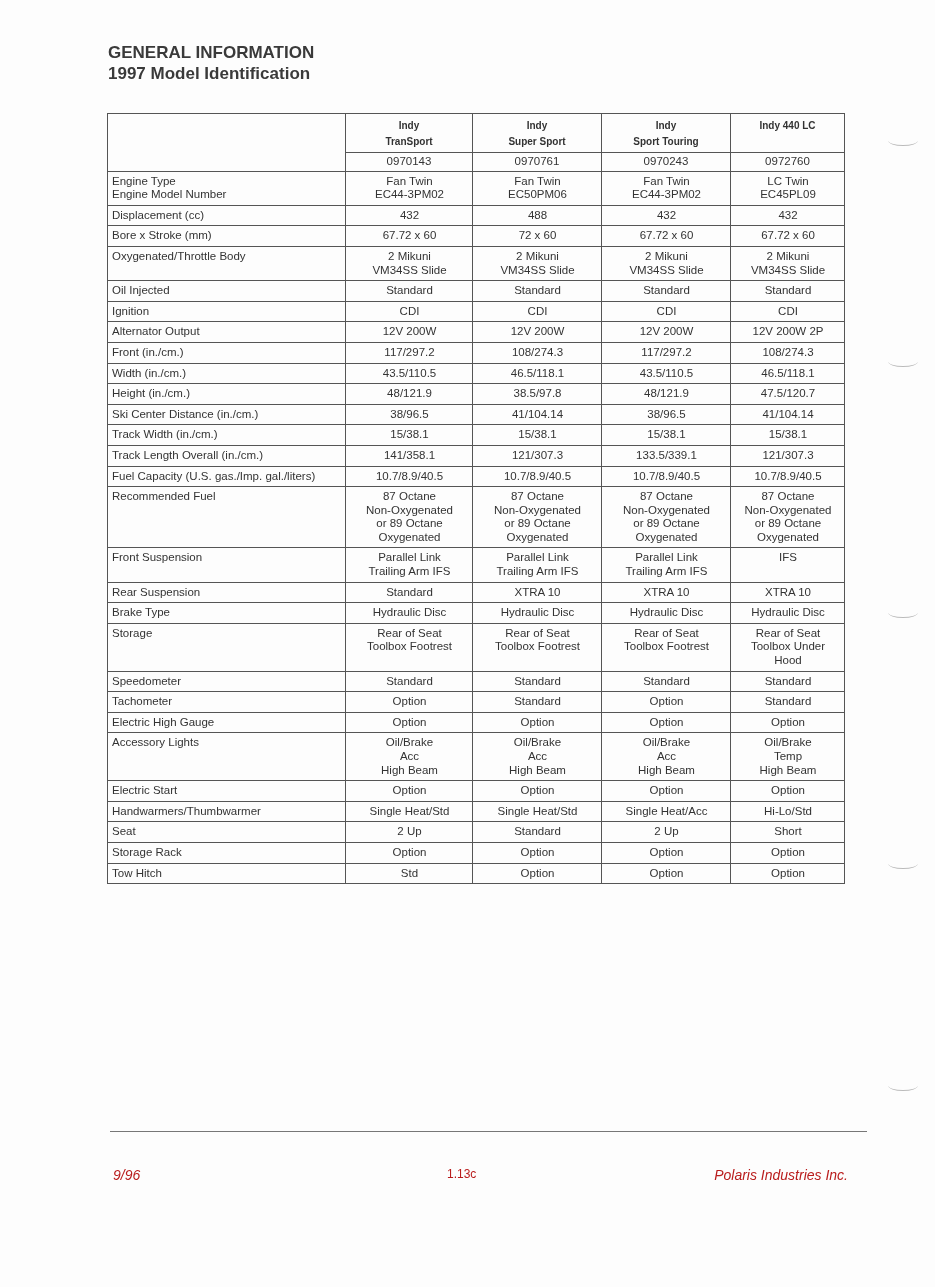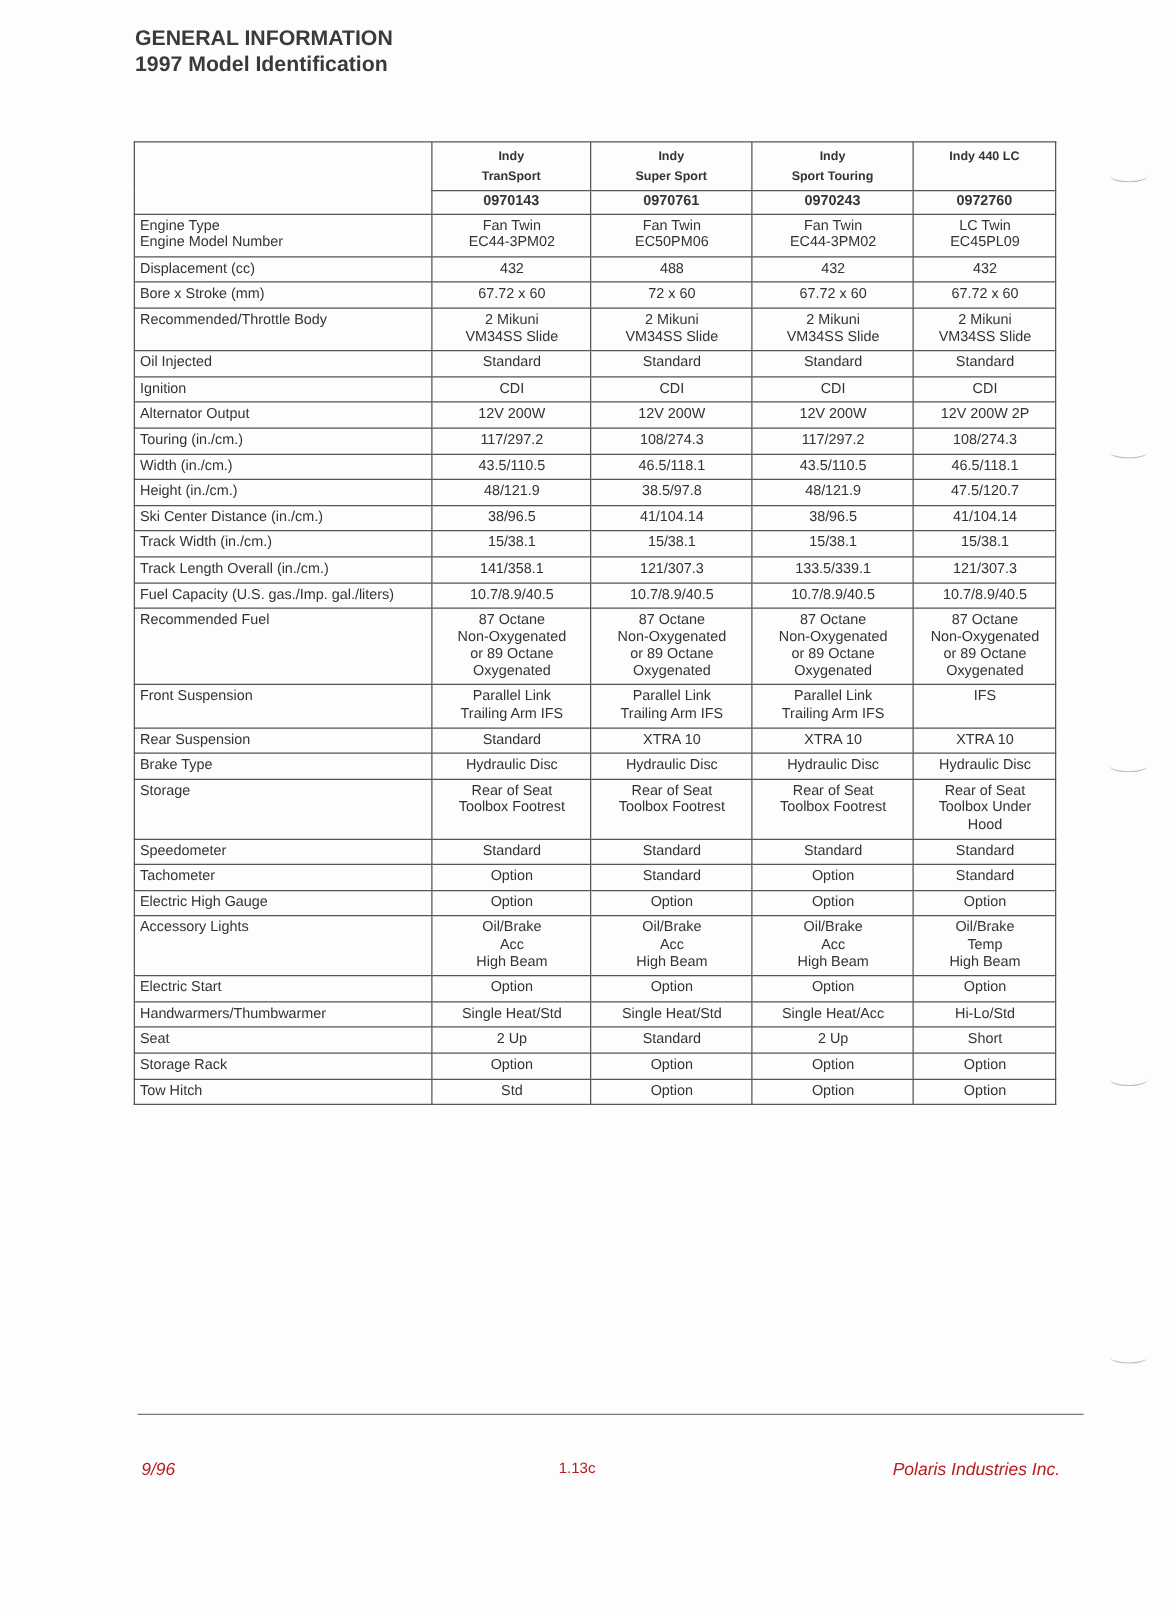--- a/index.html
+++ b/index.html
@@ -1,24 +1,24 @@
 <!DOCTYPE html>
 <html><head>
 <meta charset="utf-8">
 <style>
   html, body { margin:0; padding:0; background:#fdfdfd; }
   body { width:935px; height:1287px; position:relative; overflow:hidden;
          font-family:"Liberation Sans", sans-serif; color:#2a2a2a; }
-  .title { position:absolute; left:108px; top:20px; font-weight:bold; font-size:17px; line-height:21px; color:#3a3a3a; }
+  .title { position:absolute; left:108px; top:42px; font-weight:bold; font-size:17px; line-height:21px; color:#3a3a3a; }
   table.spec { position:absolute; left:107px; top:113px; border-collapse:collapse; table-layout:fixed; }
   table.spec td { border:1px solid #555; font-size:11.5px; line-height:13.6px; padding:3px 3px 3px 4px; vertical-align:top; color:#333; }
   table.spec td.val { text-align:center; }
   table.spec td.hdr { text-align:center; font-weight:bold; font-size:10px; line-height:16px; color:#333; padding:4px 2px 2px; }
   table.spec td.hdr.single { vertical-align:top; }
-  table.spec td.num { text-align:center; padding:2px;font-weight:bold; }
+  table.spec td.num { text-align:center; padding:2px; }
   table.spec td.blank { border-bottom:1px solid #555; }
   .ml { white-space:pre-line; }
   .footer-line { position:absolute; left:110px; top:1131px; width:757px; height:1px; background:#777; }
   .footer { position:absolute; top:1167px; font-size:14px; color:#b91c1c; }
   .f-left { left:113px; font-style:italic; }
   .f-center { left:447px; font-size:12px; }
   .f-right { right:87px; font-style:italic; }
   .hole { position:absolute; left:888px; width:30px; height:10px; border-bottom:1px solid #bbb; border-radius:0 0 50% 50%; }
 </style>
 </head>
@@ -74,21 +74,21 @@
         <td class="val ml">432</td>
       </tr>
       <tr>
         <td class="ml">Bore x Stroke (mm)</td>
         <td class="val ml">67.72 x 60</td>
         <td class="val ml">72 x 60</td>
         <td class="val ml">67.72 x 60</td>
         <td class="val ml">67.72 x 60</td>
       </tr>
       <tr>
-        <td class="ml">Recommended/Throttle Body</td>
+        <td class="ml">Oxygenated/Throttle Body</td>
         <td class="val ml">2 Mikuni
 VM34SS Slide</td>
         <td class="val ml">2 Mikuni
 VM34SS Slide</td>
         <td class="val ml">2 Mikuni
 VM34SS Slide</td>
         <td class="val ml">2 Mikuni
 VM34SS Slide</td>
       </tr>
       <tr>
@@ -106,21 +106,21 @@
         <td class="val ml">CDI</td>
       </tr>
       <tr>
         <td class="ml">Alternator Output</td>
         <td class="val ml">12V 200W</td>
         <td class="val ml">12V 200W</td>
         <td class="val ml">12V 200W</td>
         <td class="val ml">12V 200W 2P</td>
       </tr>
       <tr>
-        <td class="ml">Touring (in./cm.)</td>
+        <td class="ml">Front (in./cm.)</td>
         <td class="val ml">117/297.2</td>
         <td class="val ml">108/274.3</td>
         <td class="val ml">117/297.2</td>
         <td class="val ml">108/274.3</td>
       </tr>
       <tr>
         <td class="ml">Width (in./cm.)</td>
         <td class="val ml">43.5/110.5</td>
         <td class="val ml">46.5/118.1</td>
         <td class="val ml">43.5/110.5</td>

